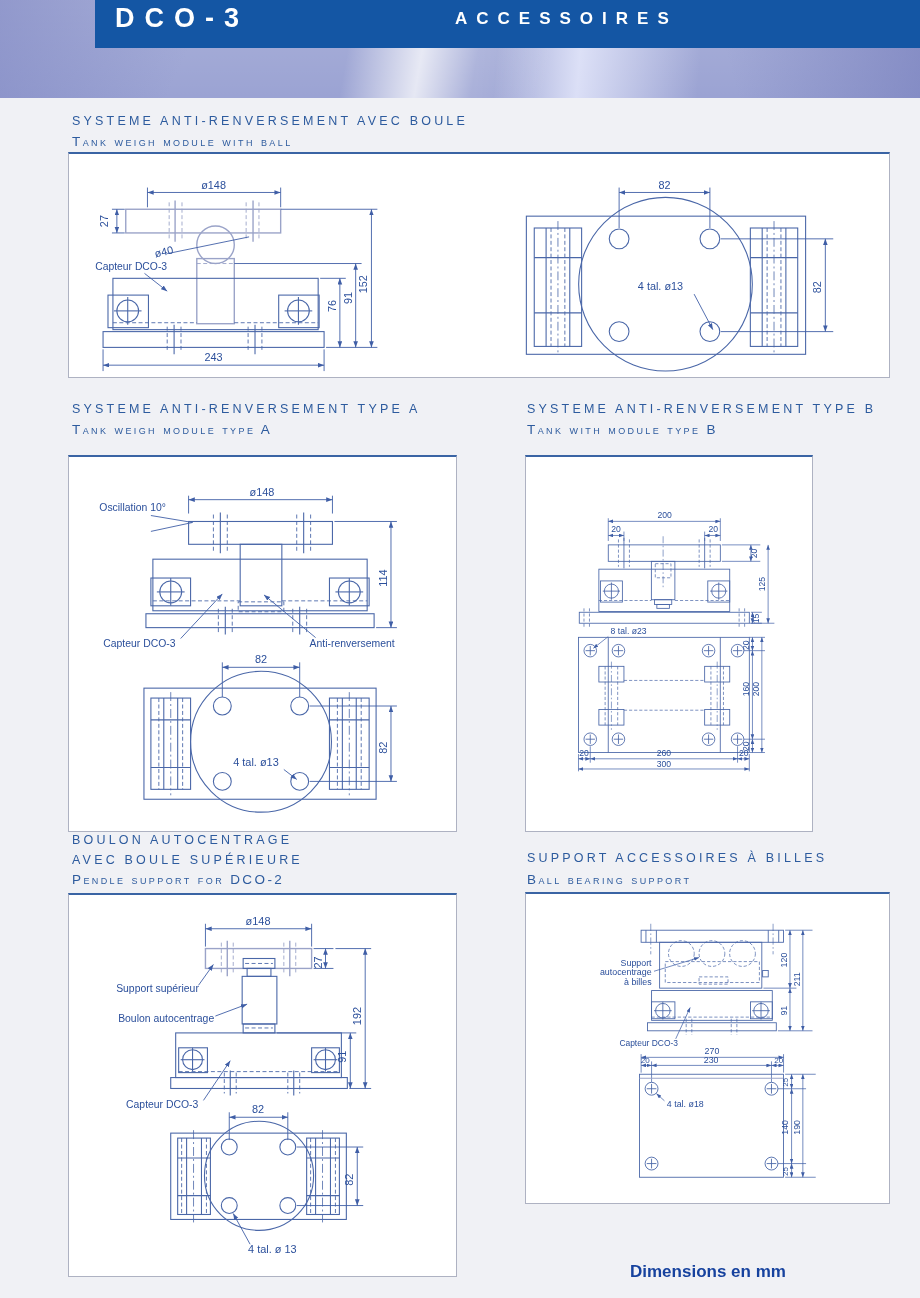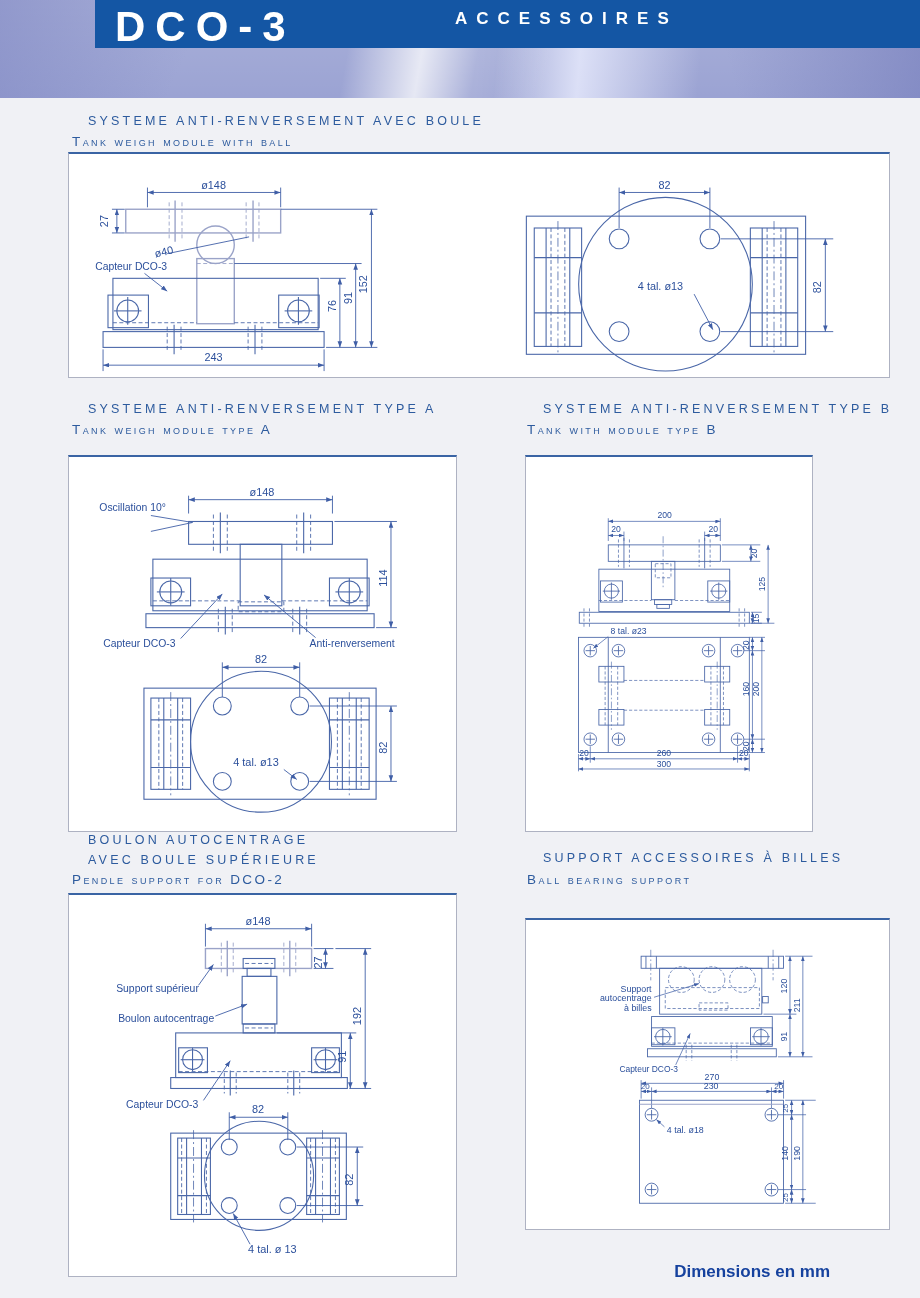--- a/index.html
+++ b/index.html
@@ -7,37 +7,37 @@
         font-family:"Liberation Sans",sans-serif;}
   
   .hero{position:absolute;left:0;top:0;width:920px;height:98px;background-color:#9ba3d3;
     background-image:
       linear-gradient(100deg, rgba(255,255,255,0) 38%, rgba(255,255,255,.75) 46%, rgba(255,255,255,.15) 52%, rgba(255,255,255,0) 60%),
       linear-gradient(95deg, rgba(235,238,255,0) 54%, rgba(235,238,255,.8) 63%, rgba(235,238,255,0) 76%),
       linear-gradient(115deg, rgba(116,124,188,.45) 0%, rgba(116,124,188,0) 22%),
       linear-gradient(75deg, rgba(255,255,255,0) 78%, rgba(108,116,182,.55) 100%),
       linear-gradient(180deg, rgba(255,255,255,.15) 0%, rgba(255,255,255,0) 100%);}
   .band{position:absolute;left:95px;top:0;width:825px;height:48px;background:#1456a4;}
-  .product{position:absolute;left:115px;top:3px;color:#fff;font-weight:bold;font-size:42px;letter-spacing:10px;}
+  .product{position:absolute;left:115px;top:3px;color:#fff;font-weight:bold;font-size:27px;letter-spacing:10px;}
   .pagetitle{position:absolute;left:455px;top:9px;color:#fff;font-weight:bold;font-size:17px;letter-spacing:9px;}
   
-  .t1{position:absolute;font-size:12.5px;letter-spacing:3.2px;color:#2d5b9e;font-weight:500;white-space:nowrap;margin-left:16px;}
+  .t1{position:absolute;font-size:12.5px;letter-spacing:3.2px;color:#2d5b9e;font-weight:500;white-space:nowrap;}
   .t2{position:absolute;font-size:13.5px;font-variant:small-caps;letter-spacing:2.4px;color:#2d5b9e;white-space:nowrap;}
   
   .dbox{position:absolute;background:#fff;border:1px solid #aeb2c2;border-top:2px solid #3a64a4;box-sizing:border-box;}
   .dbox svg{position:absolute;left:0;top:0;width:100%;height:100%;display:block;}
   
   .st{stroke:#4a67a8;fill:none;stroke-width:1.1;}
   .sg{stroke:#9aa3c8;fill:none;stroke-width:1.4;}
   .dm{stroke:#3f5ea6;fill:none;stroke-width:0.9;}
   .hid{stroke:#4a67a8;fill:none;stroke-width:0.9;stroke-dasharray:4,2.5;}
   .hig{stroke:#9aa3c8;fill:none;stroke-width:0.9;stroke-dasharray:4,2.5;}
   .cl{stroke:#4a67a8;fill:none;stroke-width:0.8;stroke-dasharray:9,3,2,3;}
   svg text{font-family:"Liberation Sans",sans-serif;font-size:11px;fill:#2b4f9b;}
-  .footer{position:absolute;left:630px;top:1262px;width:200px;text-align:right;
+  .footer{position:absolute;left:630px;top:1262px;width:200px;text-align:left;
           font-weight:bold;font-size:17px;color:#16429e;}
 </style>
 </head>
 <body>
 
 <div class="page">
 
   <div class="hero"></div>
   <div class="band"></div>
   <div class="product">DCO-3</div>
@@ -467,21 +467,21 @@
         <line class="dm" x1="297" y1="1147" x2="364" y2="1147"></line>
           <line class="dm" x1="297" y1="1206" x2="364" y2="1206"></line>
         <line class="dm" x1="358" y1="1147" x2="358" y2="1206" marker-start="url(#ar4)" marker-end="url(#ar4)"></line>
         <text transform="rotate(-90 354 1180)" x="354" y="1180" text-anchor="middle">82</text>
         <text x="248" y="1254">4 tal. ø 13</text>
         <line class="dm" x1="250" y1="1245" x2="233" y2="1214" marker-end="url(#ar4)"></line>
       </g>
     </svg>
   </div>
 
-  <div class="dbox" style="left:525px;top:918px;width:365px;height:312px">
+  <div class="dbox" style="left:525px;top:892px;width:365px;height:312px">
     <svg viewBox="525 893 365 384">
       <defs>
           <marker id="ar5" markerWidth="8" markerHeight="6" refX="7" refY="2.6" orient="auto-start-reverse">
             <path d="M0,0L7,2.6L0,5.2z" fill="#3f5ea6"></path>
           </marker>
         </defs>
       <g>
         <rect class="st" x="625" y="938" width="177" height="15"></rect>
         <line class="st" x1="631" y1="938" x2="631" y2="953"></line>
           <line class="st" x1="644" y1="938" x2="644" y2="953"></line>

